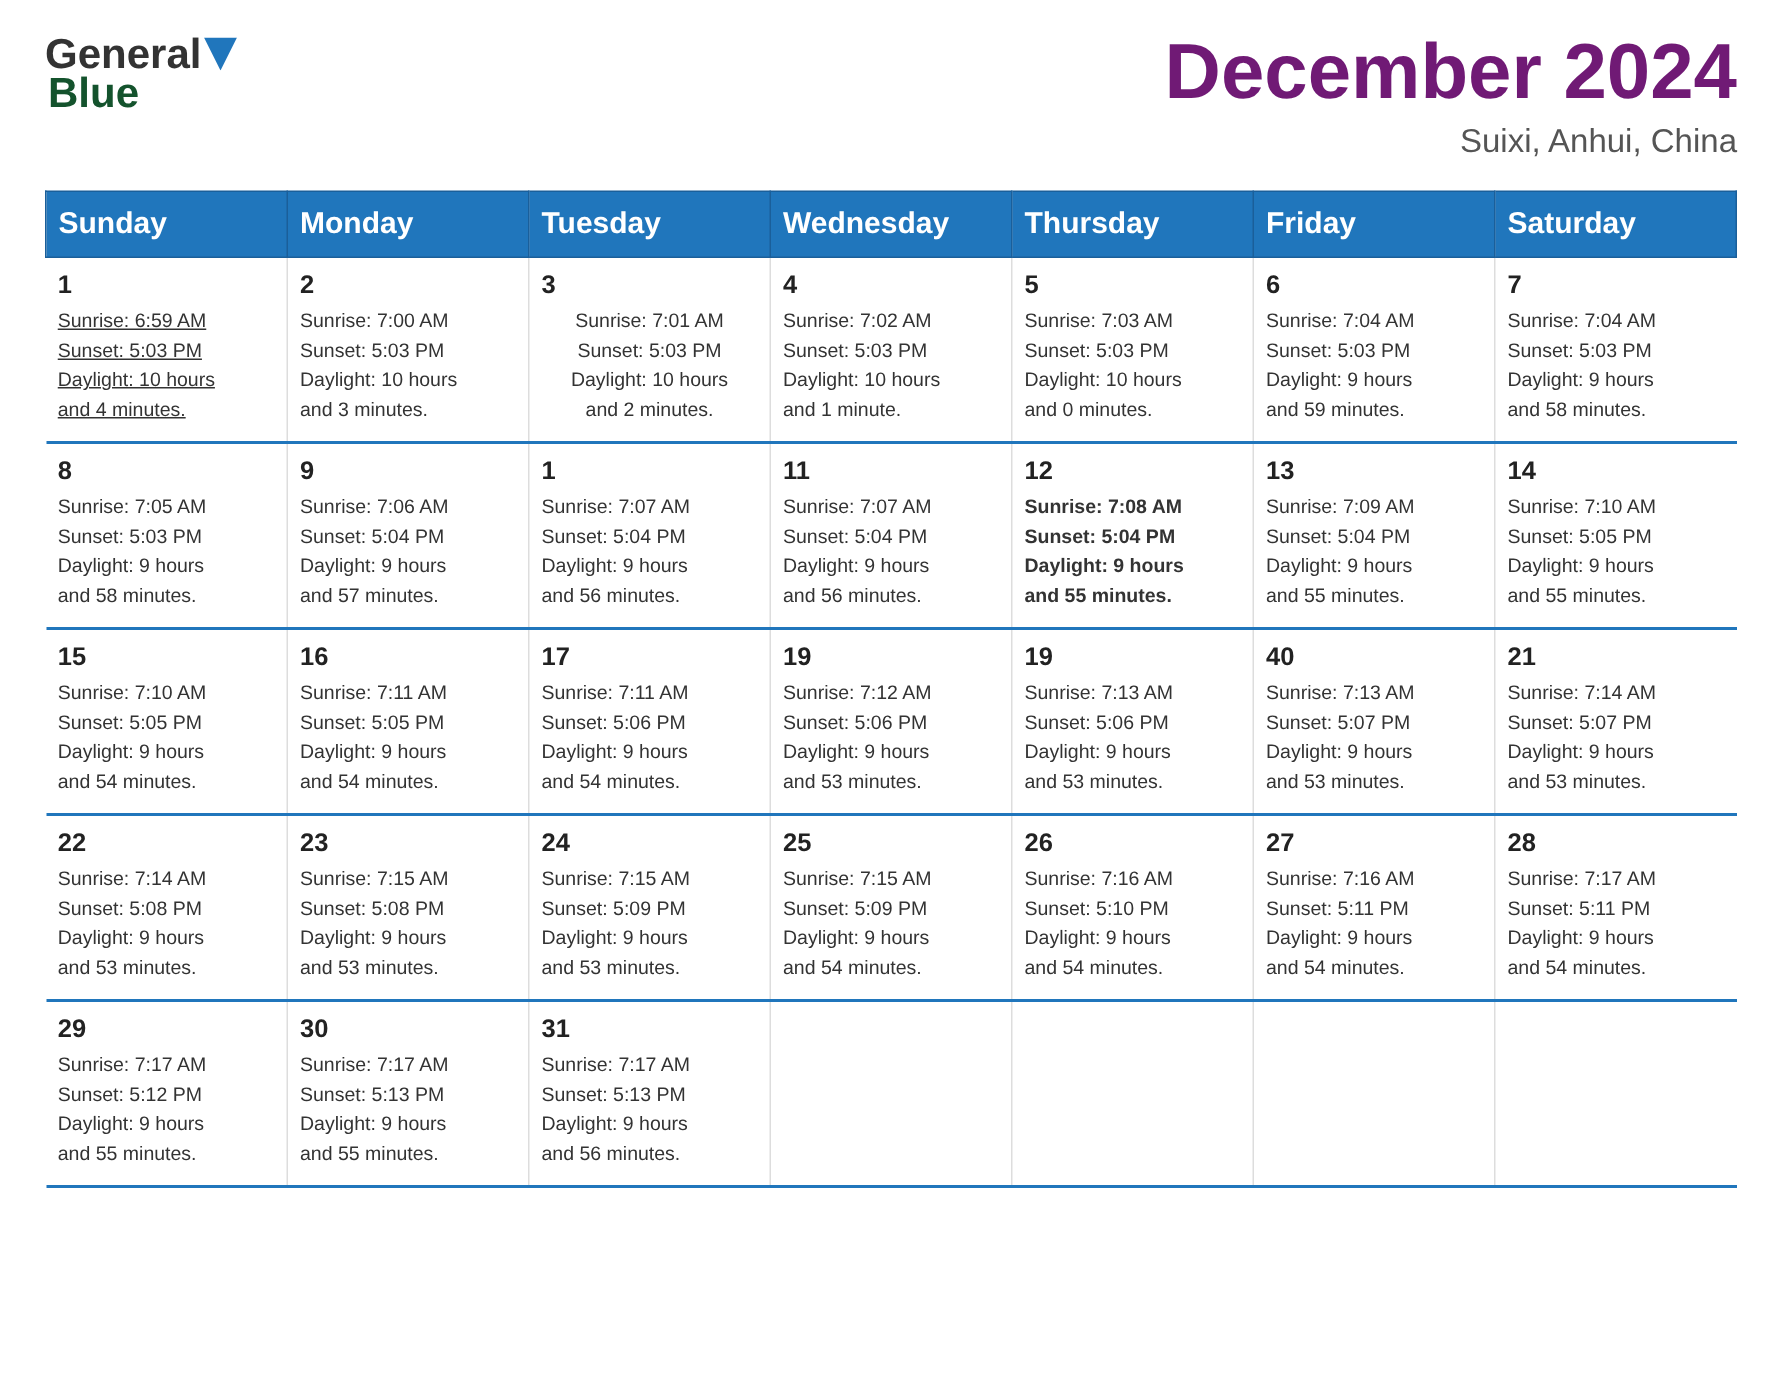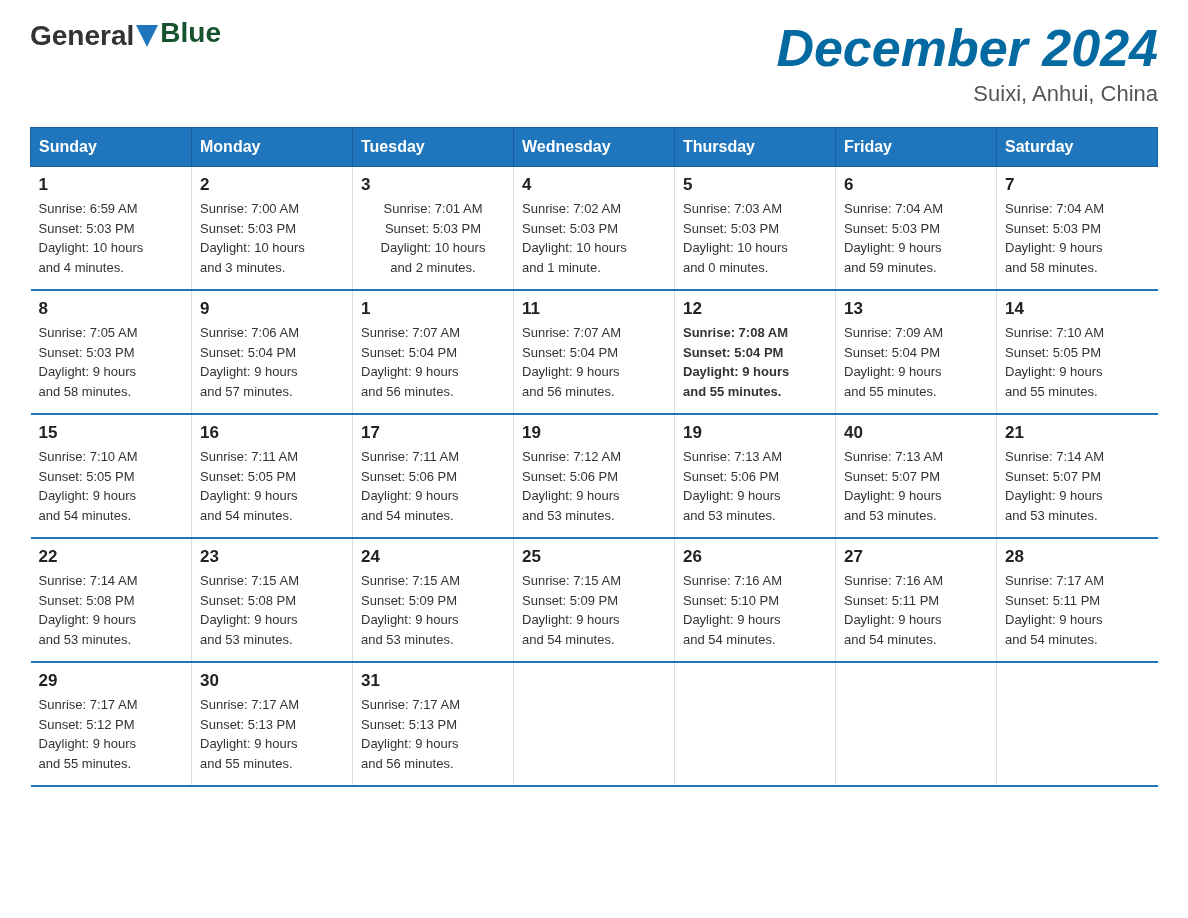--- a/index.html
+++ b/index.html
@@ -30,40 +30,39 @@
       font-size: 28px;
       font-weight: bold;
       color: #14532d;
     }
     .title-area {
       text-align: right;
     }
     .month-title {
       font-size: 52px;
       font-weight: bold;
-      color: #0369a1;
+      color: #701a75;
       line-height: 1.1;
-      font-style: italic;
     }
     .location {
       font-size: 22px;
       color: #555;
       margin-top: 4px;
     }
     table {
       width: 100%;
       border-collapse: collapse;
       table-layout: fixed;
     }
     thead th {
       background-color: #2076bc;
       color: #fff;
       padding: 10px 8px;
       text-align: left;
-      font-size: 16px;
+      font-size: 20px;
       font-weight: bold;
       border: 1px solid #1a5f9a;
     }
     tbody tr {
       border-bottom: 2px solid #2076bc;
     }
     tbody td {
       vertical-align: top;
       padding: 8px 8px 12px 8px;
       font-size: 13px;
@@ -88,21 +87,21 @@
     }
     .empty-cell {
       background: #fff;
     }
   </style>
 </head>
 <body>
 
 <div class="header">
   <div class="logo">
-    <div style="display:flex; flex-direction:row; align-items:center;">
+    <div style="display:flex; flex-direction:column; align-items:flex-start;">
       <div style="display:flex; align-items:center;">
         <span class="logo-text-general">General</span>
         <svg width="22" height="22" viewBox="0 0 22 22" style="margin-left:2px; margin-top:0px;">
           <polygon points="0,0 22,0 11,22" fill="#2076bc"></polygon>
         </svg>
       </div>
       <span class="logo-text-blue" style="margin-left:2px; margin-top:-6px;">Blue</span>
     </div>
   </div>
   <div class="title-area">
@@ -120,21 +119,21 @@
         <th>Wednesday</th>
         <th>Thursday</th>
         <th>Friday</th>
         <th>Saturday</th>
       </tr>
   </thead>
   <tbody id="calendar-body">
   <tr>
         <td>
           <span class="day-num">1</span>
-          <div class="day-info" style="white-space: pre-line;">Sunrise: 6:59 AM
+          <div class="day-info" style="white-space: pre-line; text-decoration: underline;">Sunrise: 6:59 AM
 Sunset: 5:03 PM
 Daylight: 10 hours
 and 4 minutes.</div>
         </td>
         <td>
           <span class="day-num">2</span>
           <div class="day-info" style="white-space: pre-line;">Sunrise: 7:00 AM
 Sunset: 5:03 PM
 Daylight: 10 hours
 and 3 minutes.</div>

